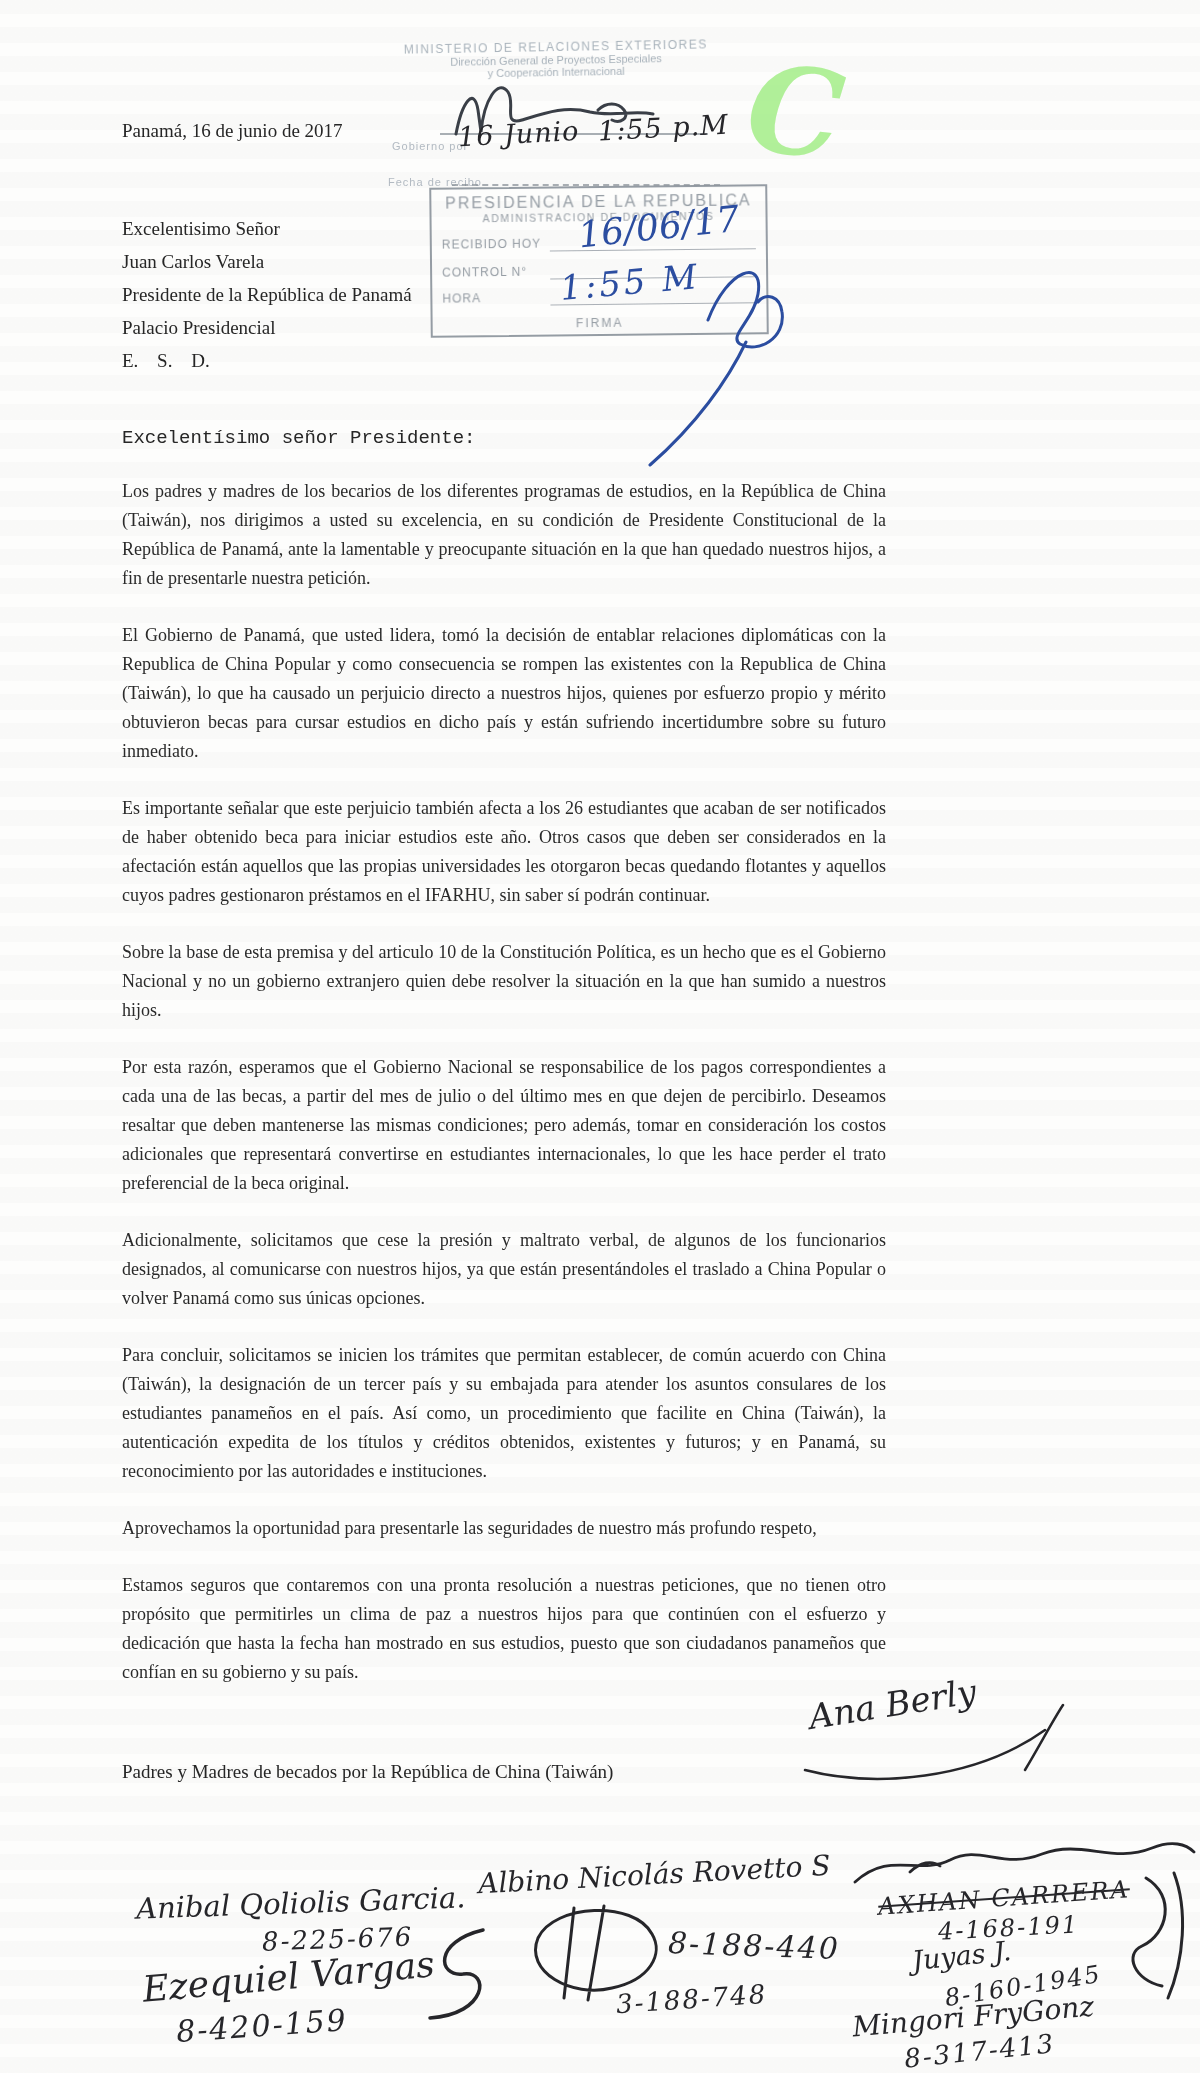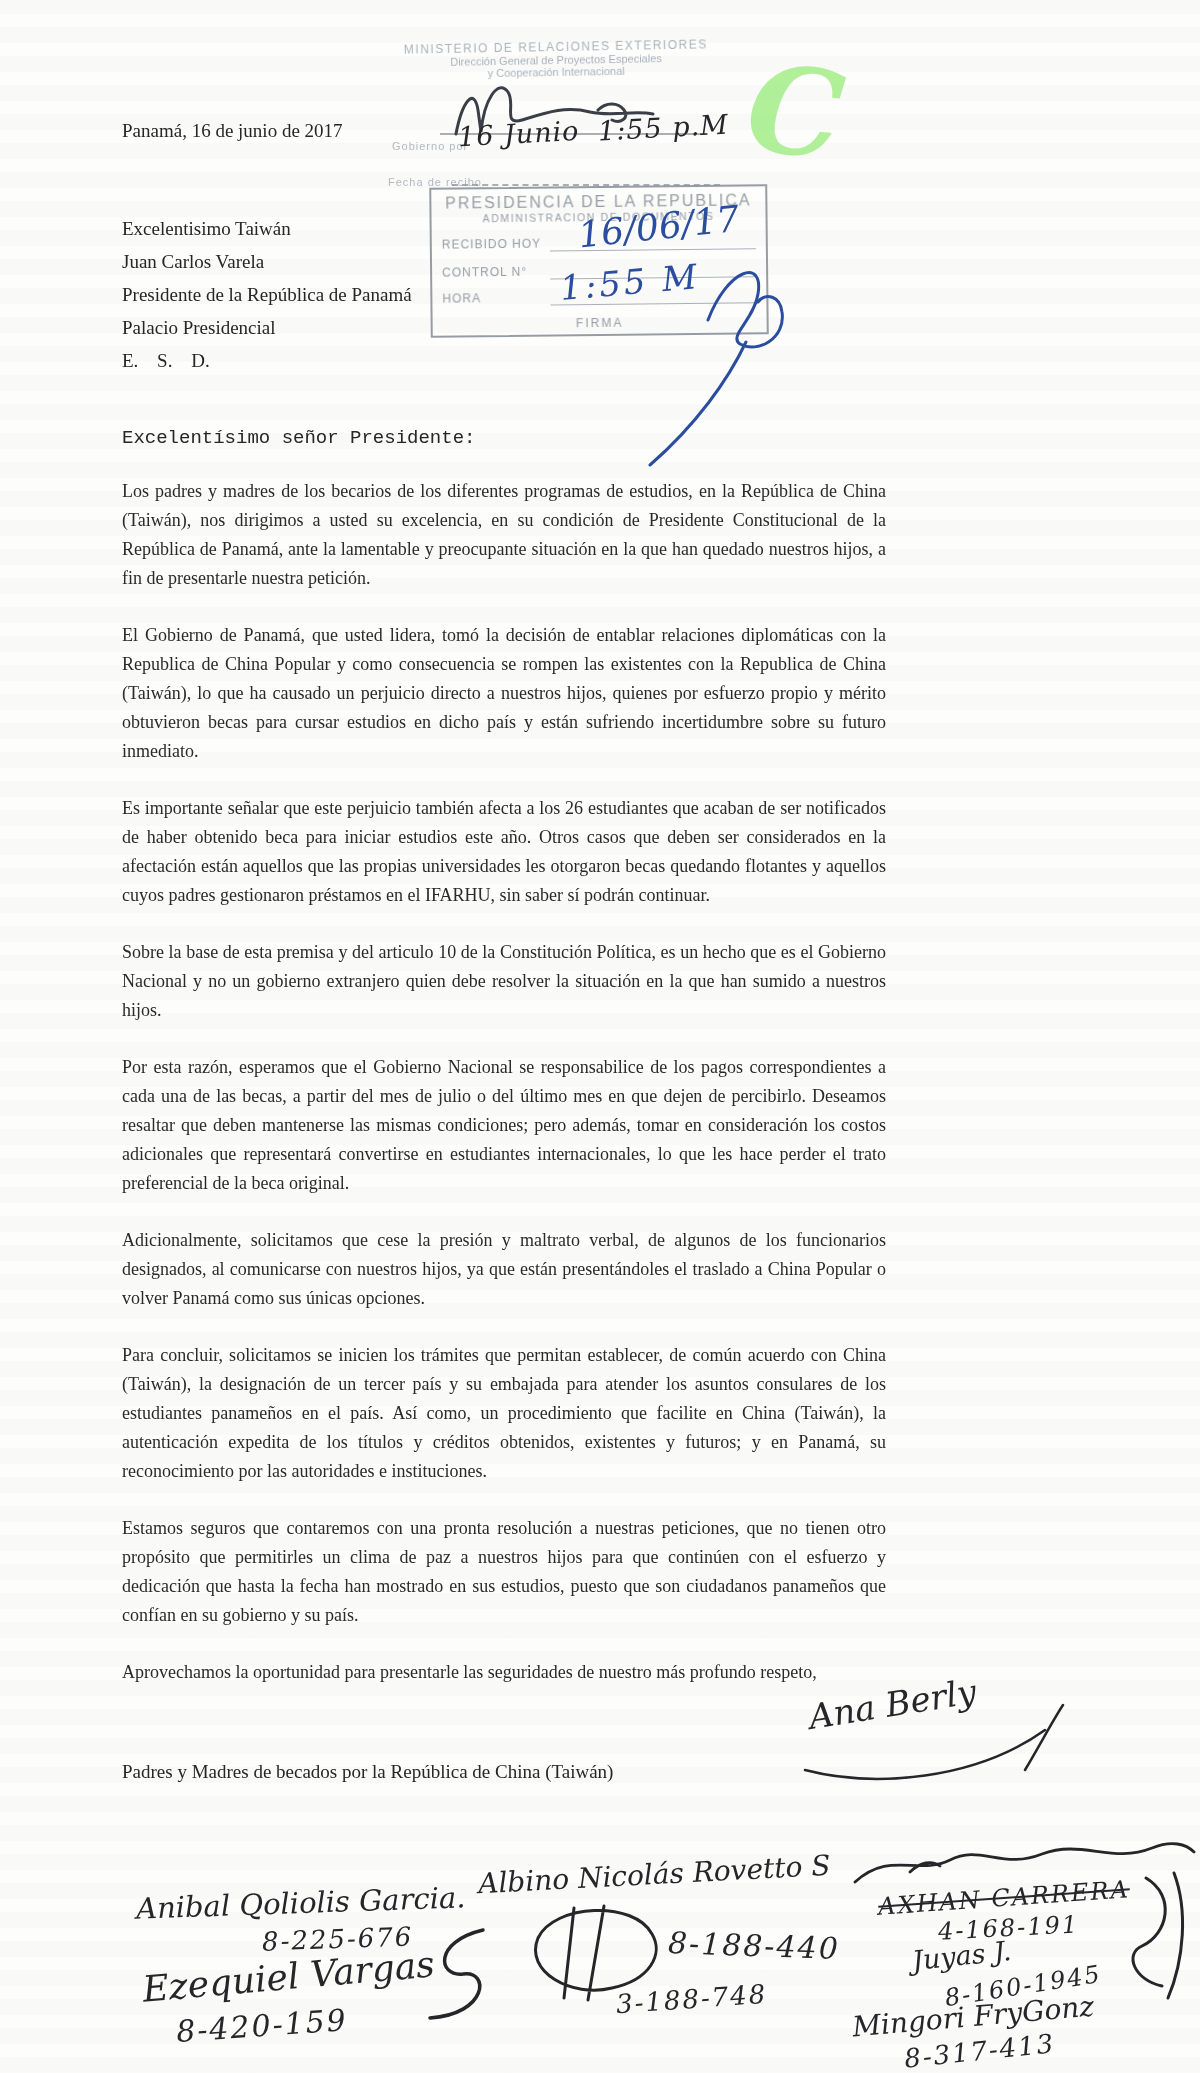--- a/index.html
+++ b/index.html
@@ -120,36 +120,36 @@
 
   <span class="hand ink-blue" style="left:578px;top:206px;font-size:36px;transform:rotate(-6deg);">16/06/17</span>
   <span class="hand ink-blue" style="left:560px;top:262px;font-size:34px;transform:rotate(-5deg);letter-spacing:3px;">1:55 M</span>
   <svg class="svg-abs" style="left:588px;top:250px;" width="230" height="235" viewBox="0 0 230 235">
     <path d="M120,70 C140,18 176,8 170,44 C166,70 140,86 152,94 C170,104 198,88 194,62 C192,46 178,42 170,52 M158,92 C140,130 108,175 62,215" fill="none" stroke="#2b4da0" stroke-width="3" stroke-linecap="round"></path>
   </svg>
 
   <div class="letter">
     <div class="date-line">Panamá, 16 de junio de 2017</div>
     <div class="recipient">
-      <div>Excelentisimo Taiwán</div>
+      <div>Excelentisimo Señor</div>
       <div>Juan Carlos Varela</div>
       <div>Presidente de la República de Panamá</div>
       <div>Palacio Presidencial</div>
       <div class="esd">E. S. D.</div>
     </div>
     <div class="salutation">Excelentísimo señor Presidente:</div>
     <p class="para">Los padres y madres de los becarios de los diferentes programas de estudios, en la República de China (Taiwán), nos dirigimos a usted su excelencia, en su condición de Presidente Constitucional de la República de Panamá, ante la lamentable y preocupante situación en la que han quedado nuestros hijos, a fin de presentarle nuestra petición.</p>
     <p class="para">El Gobierno de Panamá, que usted lidera, tomó la decisión de entablar relaciones diplomáticas con la Republica de China Popular y como consecuencia se rompen las existentes con la Republica de China (Taiwán), lo que ha causado un perjuicio directo a nuestros hijos, quienes por esfuerzo propio y mérito obtuvieron becas para cursar estudios en dicho país y están sufriendo incertidumbre sobre su futuro inmediato.</p>
     <p class="para">Es importante señalar que este perjuicio también afecta a los 26 estudiantes que acaban de ser notificados de haber obtenido beca para iniciar estudios este año. Otros casos que deben ser considerados en la afectación están aquellos que las propias universidades les otorgaron becas quedando flotantes y aquellos cuyos padres gestionaron préstamos en el IFARHU, sin saber sí podrán continuar.</p>
     <p class="para">Sobre la base de esta premisa y del articulo 10 de la Constitución Política, es un hecho que es el Gobierno Nacional y no un gobierno extranjero quien debe resolver la situación en la que han sumido a nuestros hijos.</p>
     <p class="para">Por esta razón, esperamos que el Gobierno Nacional se responsabilice de los pagos correspondientes a cada una de las becas, a partir del mes de julio o del último mes en que dejen de percibirlo.  Deseamos resaltar que deben mantenerse las mismas condiciones; pero además, tomar en consideración los costos adicionales que representará convertirse en estudiantes internacionales, lo que les hace perder el trato preferencial de la beca original.</p>
     <p class="para">Adicionalmente, solicitamos que cese la presión y maltrato verbal, de algunos de los funcionarios designados, al comunicarse con nuestros hijos, ya que están presentándoles el traslado a China Popular o volver Panamá como sus únicas opciones.</p>
     <p class="para">Para concluir, solicitamos se inicien los trámites que permitan establecer, de común acuerdo con China (Taiwán), la designación de un tercer país y su embajada para atender los asuntos consulares de los estudiantes panameños en el país.  Así como, un procedimiento que facilite en China (Taiwán), la autenticación expedita de los títulos y créditos obtenidos, existentes y futuros; y en Panamá, su reconocimiento por las autoridades e instituciones.</p>
+    <p class="para">Aprovechamos la oportunidad para presentarle las seguridades de nuestro más profundo respeto,</p>
     <p class="para">Estamos seguros que contaremos con una pronta resolución a nuestras peticiones, que no tienen otro propósito que permitirles un clima de paz a nuestros hijos para que continúen con el esfuerzo y dedicación que hasta la fecha han mostrado en sus estudios, puesto que son ciudadanos panameños que confían en su gobierno y su país.</p>
-    <p class="para">Aprovechamos la oportunidad para presentarle las seguridades de nuestro más profundo respeto,</p>
     <div class="closing-title">Padres y Madres de becados por la República de China (Taiwán)</div>
   </div>
 
   <span class="hand" style="left:808px;top:1684px;font-size:34px;transform:rotate(-9deg);">Ana Berly</span>
   <svg class="svg-abs" style="left:795px;top:1700px;" width="280" height="100" viewBox="0 0 280 100">
     <path d="M10,70 C80,88 180,80 250,30 M230,70 C245,45 258,20 268,5" fill="none" stroke="#26262a" stroke-width="2.5" stroke-linecap="round"></path>
   </svg>
 
   <span class="hand sig-name" style="left:136px;top:1886px;transform:rotate(-2deg);">Anibal Qoliolis Garcia.</span>
   <span class="hand sig-id" style="left:262px;top:1924px;transform:rotate(-2deg);">8-225-676</span>

